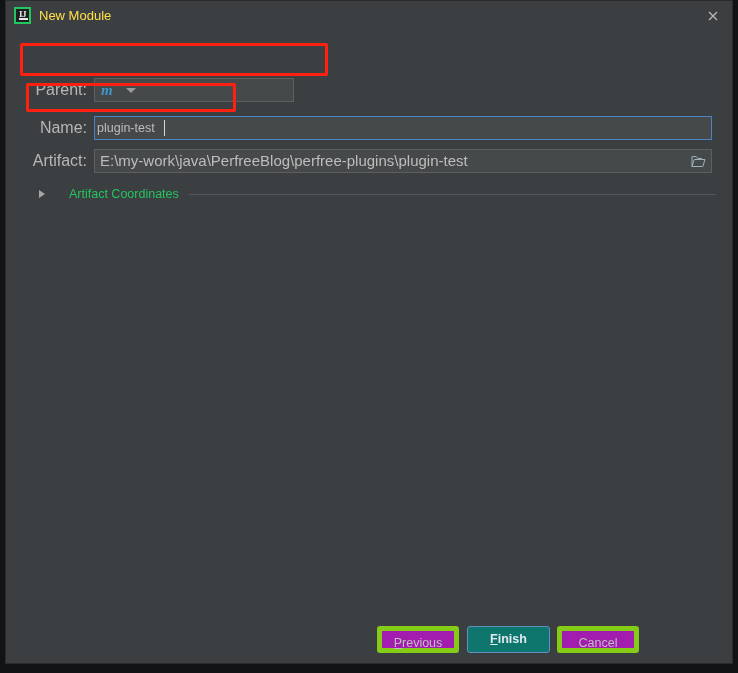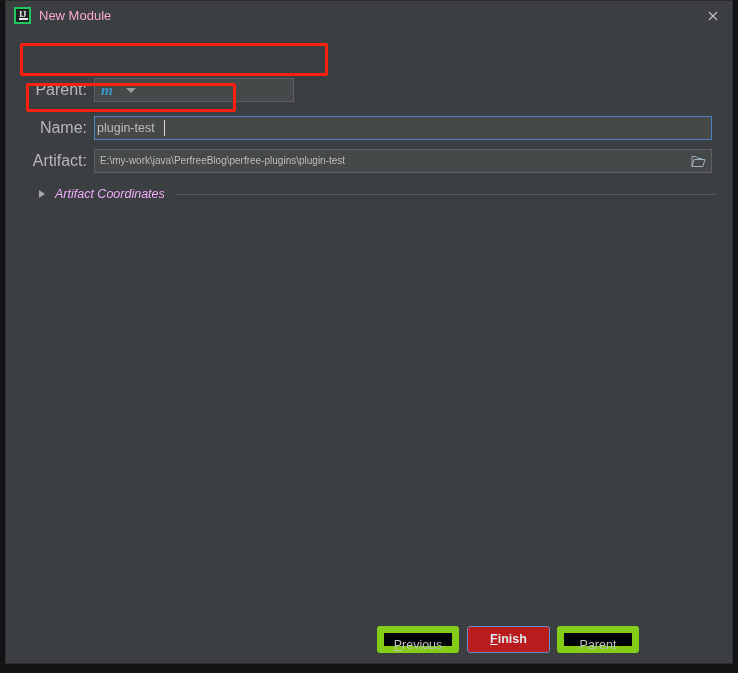--- a/index.html
+++ b/index.html
@@ -75,21 +75,21 @@
     bottom: 2px;
     width: 9px;
     height: 2px;
     background: #e8e8e8;
   }
   .title-text {
     position: absolute;
     left: 33px;
     top: 6px;
     font-size: 13px;
-    color: #f9a8d4;
+    color: #fde047;
     line-height: 18px;
     white-space: nowrap;
   }
   .close-btn {
     position: absolute;
     right: 9px;
     top: 5px;
     width: 20px;
     height: 20px;
     cursor: default;
@@ -199,21 +199,21 @@
     width: 618px;
     height: 24px;
     background: #45494a;
     border: 1px solid #5e6060;
     box-sizing: border-box;
     display: flex;
     align-items: center;
     cursor: default;
   }
   .loc-field .loc-val {
-    font-size: 10px;
+    font-size: 15px;
     color: #bdbdbd;
     line-height: 22px;
     padding-left: 5px;
     flex: 1;
     white-space: nowrap;
     overflow: hidden;
   }
   .loc-field .browse {
     width: 26px;
     height: 22px;
@@ -235,25 +235,24 @@
     cursor: default;
   }
   #artifact-row .tri {
     margin-left: 33px;
     width: 0; height: 0;
     border-top: 4.5px solid transparent;
     border-bottom: 4.5px solid transparent;
     border-left: 6px solid #a6a6a6;
   }
   #artifact-row .ac-label {
-    margin-left: 10px;
+    margin-left: 24px;
     font-size: 12.5px;
-    color: #f0abfc;
+    color: #22c55e;
     white-space: nowrap;
-    font-style: italic;
   }
   #artifact-row .ac-line {
     margin-left: 10px;
     height: 1px;
     background: #55585a;
     flex: 1;
     margin-right: 18px;
   }
 
   
@@ -272,37 +271,37 @@
     position: absolute;
     left: 0;
     bottom: 9px;
     width: 728px;
     height: 28px;
   }
   .btn {
     position: absolute;
     top: 0;
     height: 27px;
-    background: #000000;
-    border: 7px solid #84cc16;
+    background: #a21caf;
+    border: 5px solid #84cc16;
     box-sizing: border-box;
     border-radius: 3px;
     color: #bfbfbf;
     font-family: "Liberation Sans", sans-serif;
     font-size: 12.5px;
     line-height: 25px;
     text-align: center;
     cursor: default;
     padding: 0;
   }
   .btn u { text-decoration: underline; }
   #btn-previous { left: 371px; width: 82px; }
   #btn-finish {
     left: 461px; width: 83px;
-    background: #b91c1c;
+    background: #0f766e;
     border: 1px solid #618ec4;
     color: #e2e8ef;
     font-weight: bold;
   }
   #btn-cancel { left: 551px; width: 82px; }
   #btn-help   { left: 641px; width: 81px; }
 </style>
 </head>
 <body>
 
@@ -361,17 +360,17 @@
         <span class="ac-line"></span>
       </div>
     </div>
 
     <div class="annot" id="annot-parent"></div>
     <div class="annot" id="annot-name"></div>
 
     <div class="footer">
       <button class="btn" id="btn-previous"><u>P</u>revious</button>
       <button class="btn" id="btn-finish"><u>F</u>inish</button>
-      <button class="btn" id="btn-cancel">Parent</button>
+      <button class="btn" id="btn-cancel">Cancel</button>
     </div>
 
   </div>
 </div>
 
 </body></html>

